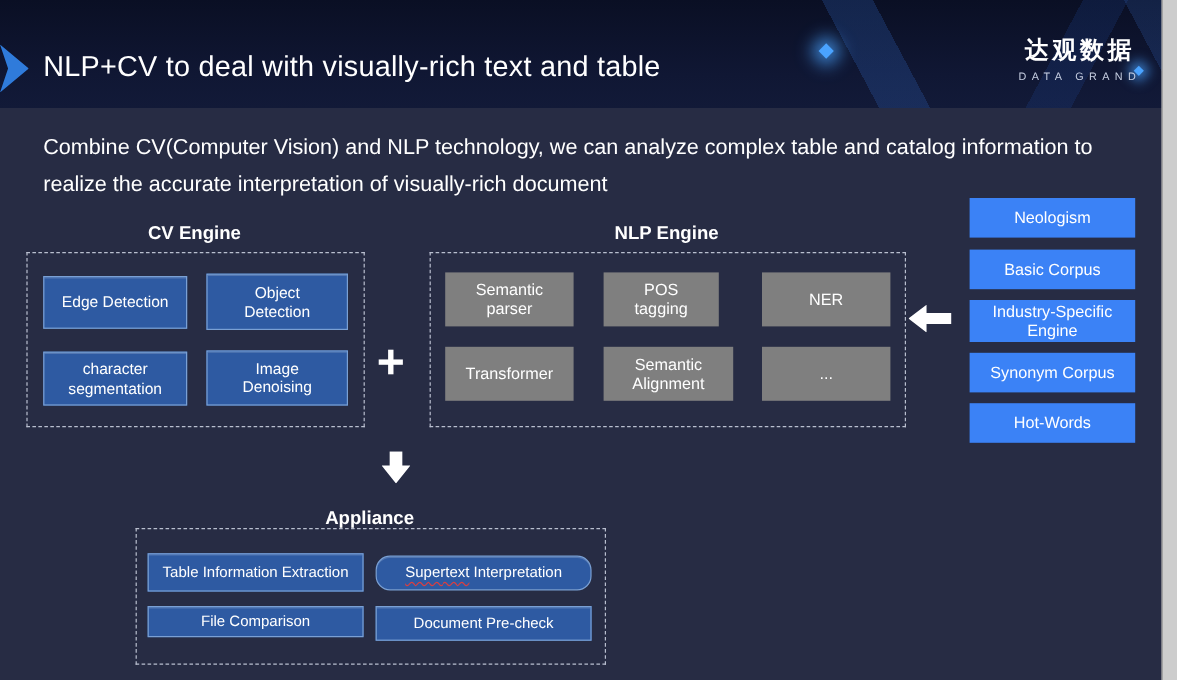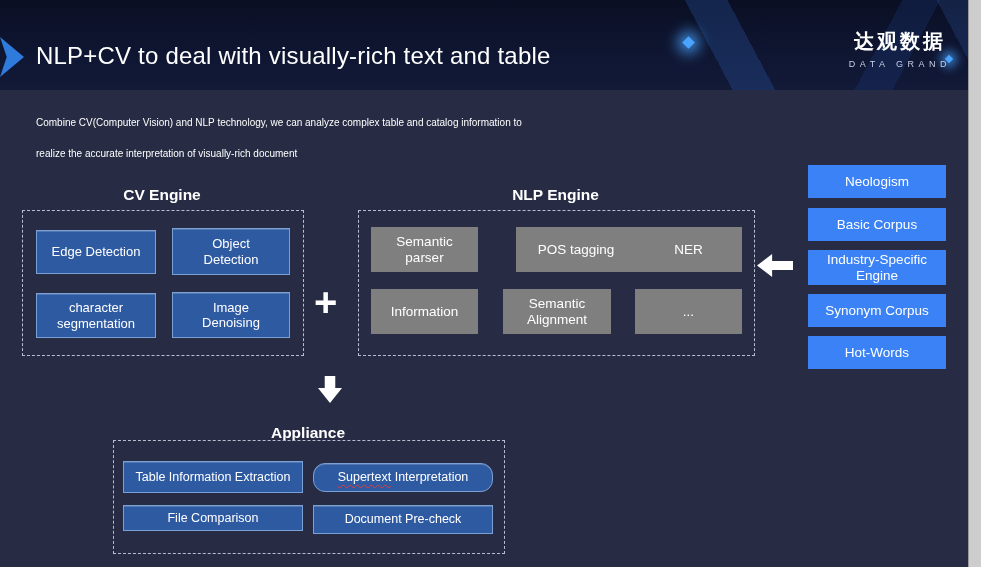--- a/index.html
+++ b/index.html
@@ -58,21 +58,21 @@
     color:#ffffff; font-size:20px; font-weight:bold; letter-spacing:3px;
     white-space:nowrap;
   }
   .logo-latin {
     color:#c7cfe2; font-size:9px; letter-spacing:4.5px; margin-top:4px;
     white-space:nowrap;
   }
   
   .intro {
     position:absolute; left:36px; top:107px; width:910px;
-    color:#ffffff; font-size:10px; line-height:31px;
+    color:#ffffff; font-size:18px; line-height:31px;
   }
   
   .group-title {
     position:absolute; color:#ffffff; font-weight:bold; font-size:15.5px;
     text-align:center;
   }
   .dashed {
     position:absolute; border:1px dashed #b9bfcf;
   }
   
@@ -142,23 +142,23 @@
   <div class="box bbox" style="left:36px; top:230px; width:120px; height:44px;">Edge Detection</div>
   <div class="box bbox" style="left:172px; top:228px; width:118px; height:47px;">Object Detection</div>
   <div class="box bbox" style="left:36px; top:293px; width:120px; height:45px;">character segmentation</div>
   <div class="box bbox" style="left:172px; top:292px; width:118px; height:46px;">Image Denoising</div>
 
   <div class="plus">+</div>
 
   <div class="group-title" style="left:358px; top:186px; width:395px;">NLP Engine</div>
   <div class="dashed" style="left:358px; top:210px; width:395px; height:144px;"></div>
   <div class="box gbox" style="left:371px; top:227px; width:107px; height:45px;">Semantic parser</div>
-  <div class="box gbox" style="left:516px; top:227px; width:120px; height:45px;">POS tagging</div>
+  <div class="box gbox" style="left:503px; top:227px; width:96px; height:45px;">POS tagging</div>
   <div class="box gbox" style="left:635px; top:227px; width:107px; height:45px;">NER</div>
-  <div class="box gbox" style="left:371px; top:289px; width:107px; height:45px;">Information</div>
+  <div class="box gbox" style="left:371px; top:289px; width:107px; height:45px;">Transformer</div>
   <div class="box gbox" style="left:503px; top:289px; width:108px; height:45px;">Semantic Alignment</div>
   <div class="box gbox" style="left:635px; top:289px; width:107px; height:45px;">...</div>
 
   <div class="arrow-left"></div>
 
   <div class="box pbox" style="left:808px; top:165px; width:138px; height:33px;">Neologism</div>
   <div class="box pbox" style="left:808px; top:208px; width:138px; height:33px;">Basic Corpus</div>
   <div class="box pbox" style="left:808px; top:250px; width:138px; height:35px;">Industry-Specific Engine</div>
   <div class="box pbox" style="left:808px; top:294px; width:138px; height:33px;">Synonym Corpus</div>
   <div class="box pbox" style="left:808px; top:336px; width:138px; height:33px;">Hot-Words</div>

